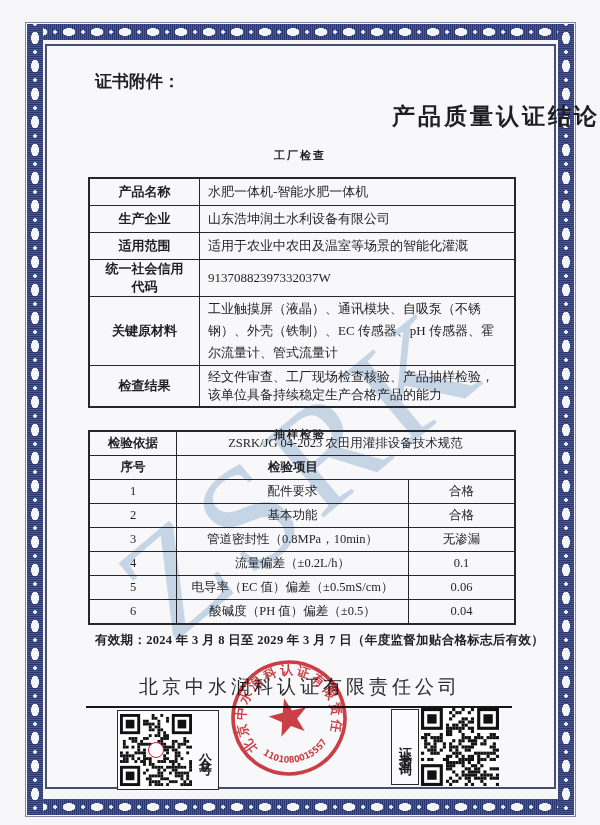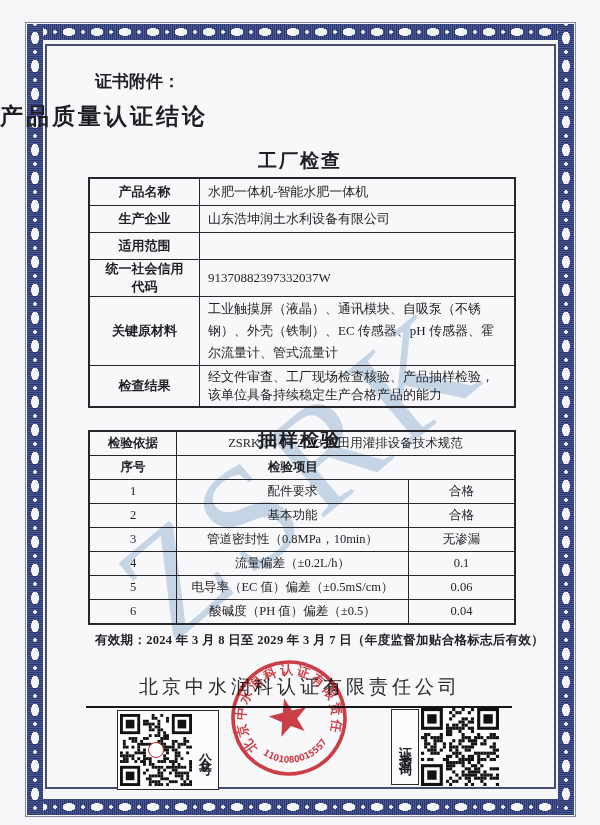--- a/index.html
+++ b/index.html
@@ -39,22 +39,22 @@
     position:absolute;left:300px;top:472px;z-index:1;
     transform:translate(-50%,-50%) rotate(-40deg);
     font-size:148px;font-weight:500;letter-spacing:10px;white-space:nowrap;
     color:rgba(155,184,214,.55);
   }
 
   .content{position:absolute;inset:0;z-index:2;}
 
   
   .attachment{position:absolute;left:95px;top:70px;font-size:17px;font-weight:bold;}
-  .doc-title{position:absolute;left:0;right:0;top:101px;text-align:left;font-size:23px;font-weight:bold;letter-spacing:3px;}
-  .sec-heading{position:absolute;left:0;right:0;text-align:center;font-size:19px;font-weight:600;letter-spacing:2px;}
+  .doc-title{position:absolute;left:0;right:0;top:101px;text-align:right;font-size:23px;font-weight:bold;letter-spacing:3px;padding-left:28px;}
+  .sec-heading{position:absolute;left:0;right:0;text-align:center;font-size:11px;font-weight:600;letter-spacing:2px;}
   .sec-factory{top:148px;}
   .sec-sampling{top:395px;margin-top:32px;}
 
   
   .t1{position:absolute;left:88px;top:177px;width:424px;border:2px solid #26262b;background:transparent;}
   .t1 .row{display:grid;grid-template-columns:110px 1fr;border-top:1.5px solid #26262b;}
   .t1 .row:first-child{border-top:none;}
   .t1 .lbl{border-right:1.5px solid #26262b;display:flex;align-items:center;justify-content:center;font-weight:bold;font-size:13px;text-align:center;padding:0 10px;}
   .t1 .val{display:flex;align-items:center;padding:1px 8px;font-size:13px;line-height:18px;}
   .t1 .h26{min-height:26px;} .t1 .h50 .val{line-height:22px;} .t1 .h50{min-height:50px;} .t1 .h40{min-height:40px;} .t1 .h40 .val{line-height:18px;}
@@ -106,20 +106,21 @@
     <div class="row h26">
       <div class="lbl">产品名称</div>
       <div class="val">水肥一体机-智能水肥一体机</div>
     </div>
     <div class="row h26">
       <div class="lbl">生产企业</div>
       <div class="val">山东浩坤润土水利设备有限公司</div>
     </div>
     <div class="row h26">
       <div class="lbl">适用范围</div>
+      <div class="val">适用于农业中农田及温室等场景的智能化灌溉</div>
     </div>
     <div class="row h26">
       <div class="lbl">统一社会信用代码</div>
       <div class="val">91370882397332037W</div>
     </div>
     <div class="row h50">
       <div class="lbl">关键原材料</div>
       <div class="val">工业触摸屏（液晶）、通讯模块、自吸泵（不锈钢）、外壳（铁制）、EC 传感器、pH 传感器、霍尔流量计、管式流量计</div>
     </div>
     <div class="row h40">

